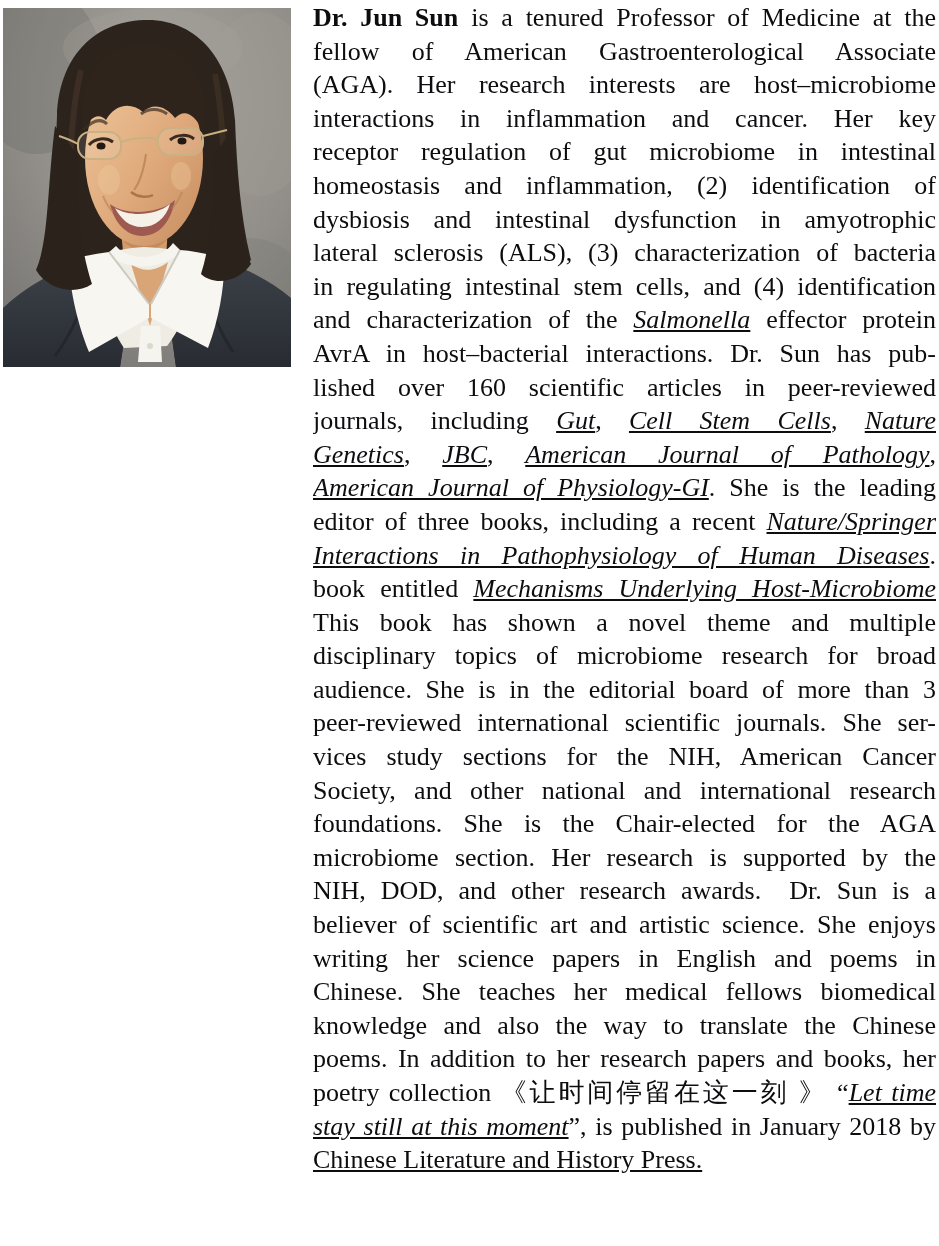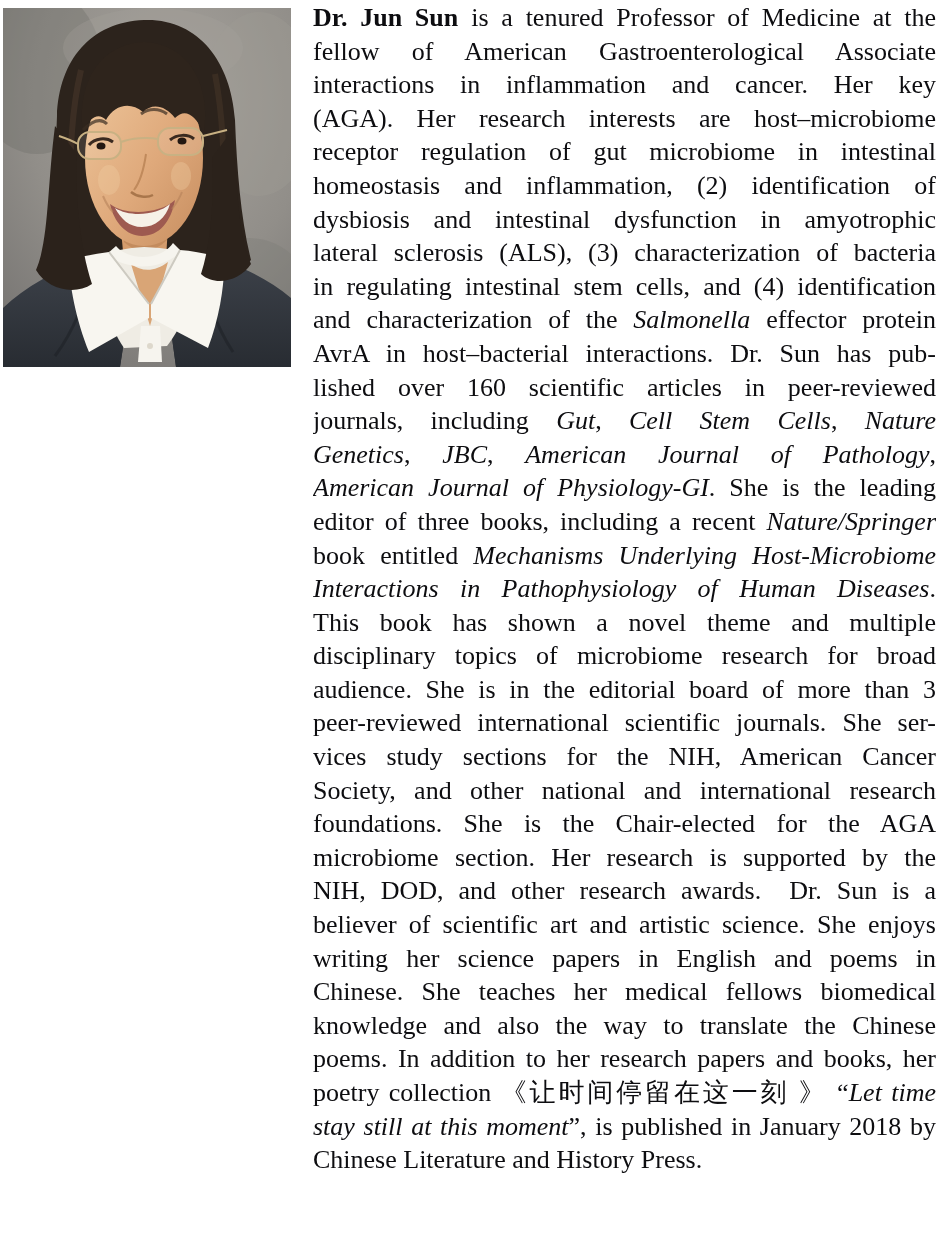--- a/index.html
+++ b/index.html
@@ -21,23 +21,23 @@
   }
   .line {
     font-size: 26px;
     line-height: 33.6px;
     height: 33.6px;
     text-align: justify;
     text-align-last: justify;
     overflow: hidden;
     white-space: normal;
   }
-  .line.last { text-align-last: left; }
+  .line.last { text-align-last: left; text-decoration: underline; }
   .b { font-weight: 700; margin-top: 25px; }
-  .i { font-style: italic; }
+  .i { font-style: italic; text-decoration: underline; }
 </style>
 </head>
 <body style="background: rgb(255, 255, 255);">
 
 <div class="page">
 
   <div class="photo">
     <svg viewBox="0 0 288 359" preserveAspectRatio="none">
       <defs>
         <radialGradient id="bg" cx="58%" cy="26%" r="90%">
@@ -113,36 +113,36 @@
 
       <path d="M107,196 C122,208 157,206 172,192 C168,214 156,228 139,228 C123,228 111,214 107,196 Z" fill="#9e5a50"></path>
       <path d="M112,200 C126,209 153,208 167,196 C163,210 152,219 139,219 C126,219 118,211 112,200 Z" fill="#f6f1e8"></path>
       <path d="M100,188 C103,195 106,200 110,204 M179,184 C176,192 172,197 169,201" stroke="#b5825a" stroke-width="2" fill="none" opacity="0.6"></path>
     </svg>
   </div>
 
   <div class="text-col" style="color: rgb(13, 13, 16);">
       <div class="line"><span class="b">Dr. Jun Sun</span><span> is a tenured Professor of Medicine at the</span></div>
       <div class="line"><span>fellow of American Gastroenterological Associate</span></div>
+      <div class="line"><span>(AGA). Her research interests are host–microbiome</span></div>
       <div class="line"><span>interactions in inflammation and cancer. Her key</span></div>
-      <div class="line"><span>(AGA). Her research interests are host–microbiome</span></div>
       <div class="line"><span>receptor regulation of gut microbiome in intestinal</span></div>
       <div class="line"><span>homeostasis and inflammation, (2) identification of</span></div>
       <div class="line"><span>dysbiosis and intestinal dysfunction in amyotrophic</span></div>
       <div class="line"><span>lateral sclerosis (ALS), (3) characterization of bacteria</span></div>
       <div class="line"><span>in regulating intestinal stem cells, and (4) identification</span></div>
       <div class="line"><span>and characterization of the </span><span class="i">Salmonella</span><span> effector protein</span></div>
       <div class="line"><span>AvrA in host–bacterial interactions. Dr. Sun has pub-</span></div>
       <div class="line"><span>lished over 160 scientific articles in peer-reviewed</span></div>
       <div class="line"><span>journals, including </span><span class="i">Gut</span><span>, </span><span class="i">Cell Stem Cells</span><span>, </span><span class="i">Nature</span></div>
       <div class="line"><span class="i">Genetics</span><span>, </span><span class="i">JBC</span><span>, </span><span class="i">American Journal of Pathology</span><span>,</span></div>
       <div class="line"><span class="i">American Journal of Physiology-GI</span><span>. She is the leading</span></div>
       <div class="line"><span>editor of three books, including a recent </span><span class="i">Nature/Springer</span></div>
+      <div class="line"><span class="i">Interactions in Pathophysiology of Human Diseases</span><span>.</span></div>
       <div class="line"><span>book entitled </span><span class="i">Mechanisms Underlying Host-Microbiome</span></div>
-      <div class="line"><span class="i">Interactions in Pathophysiology of Human Diseases</span><span>.</span></div>
       <div class="line"><span>This book has shown a novel theme and multiple</span></div>
       <div class="line"><span>disciplinary topics of microbiome research for broad</span></div>
       <div class="line"><span>audience. She is in the editorial board of more than 3</span></div>
       <div class="line"><span>peer-reviewed international scientific journals. She ser-</span></div>
       <div class="line"><span>vices study sections for the NIH, American Cancer</span></div>
       <div class="line"><span>Society, and other national and international research</span></div>
       <div class="line"><span>foundations. She is the Chair-elected for the AGA</span></div>
       <div class="line"><span>microbiome section. Her research is supported by the</span></div>
       <div class="line"><span>NIH, DOD, and other research awards.  Dr. Sun is a</span></div>
       <div class="line"><span>believer of scientific art and artistic science. She enjoys</span></div>

